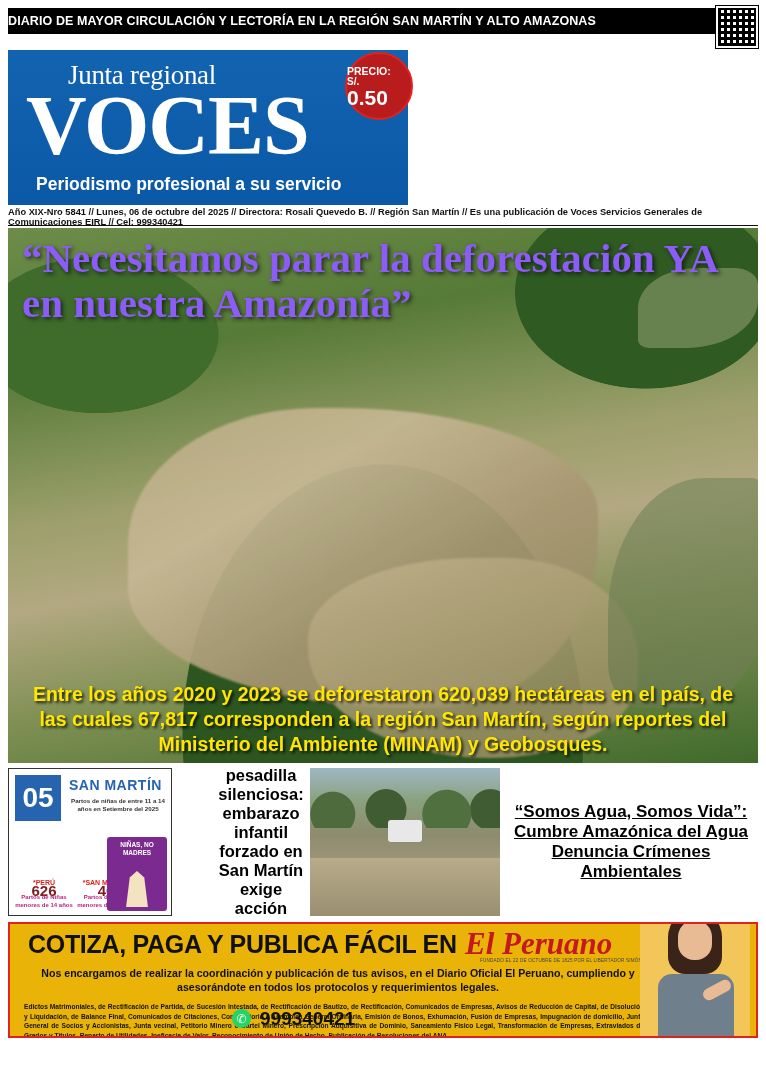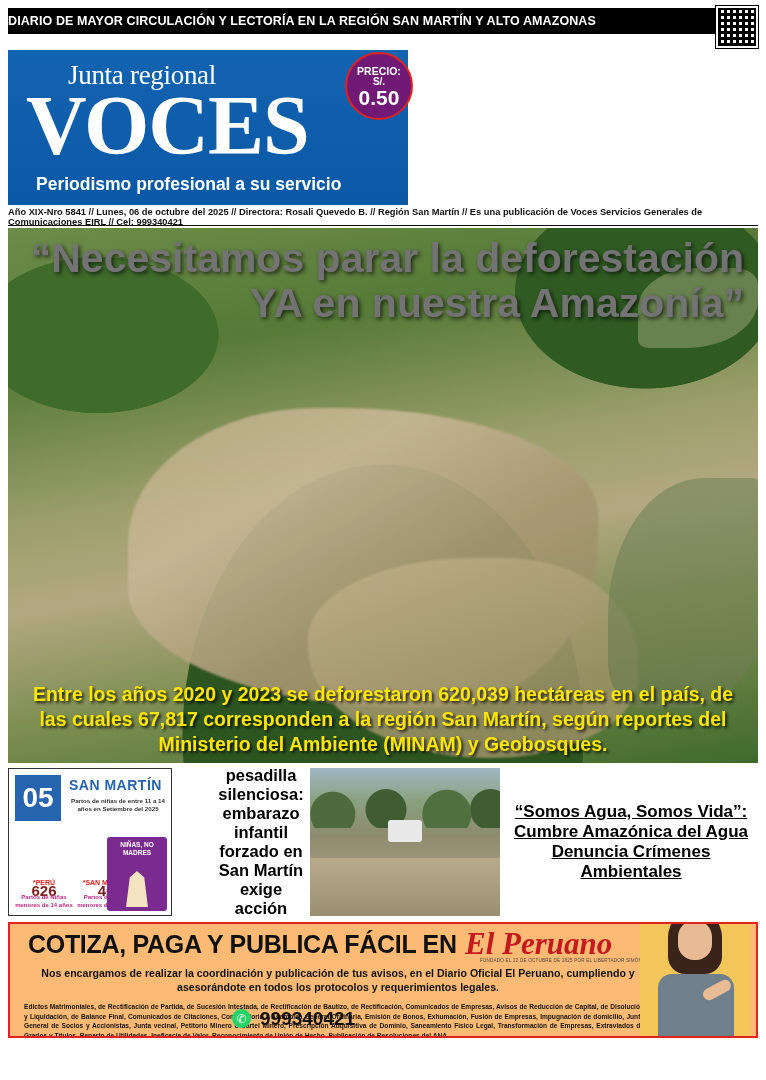--- a/index.html
+++ b/index.html
@@ -75,24 +75,24 @@
   .mh-slogan {
     position: absolute;
     bottom: 10px; left: 28px;
     font-size: 17.5px;
     font-weight: bold;
   }
   .price-badge {
     position: absolute;
     top: 52px; left: 345px;
     width: 68px; height: 68px;
-    background: #701a75;
+    background: #b91c1c;
     border-radius: 50%;
     color: #fff;
-    text-align: center;
+    text-align: left;
     z-index: 5;
     border: 2px solid #e2221e;
   }
   .price-badge .p1 { font-size: 10.5px; font-weight: bold; margin-top: 12px; line-height: 11px; }
   .price-badge .p2 { font-size: 10px; font-weight: bold; line-height: 10px; }
   .price-badge .p3 { font-size: 21px; font-weight: bold; line-height: 22px; }
 
   
   .tr-block {
     position: absolute;
@@ -183,28 +183,28 @@
     position: absolute;
     top: 40px; right: 0;
     width: 120px; height: 80px;
     background: #8d9d6d;
     border-radius: 50% 20% 60% 10%;
     opacity: .6;
   }
   .main-title {
     position: absolute;
     top: 8px; left: 0; right: 0;
-    text-align: right;
-    color: #737373;
+    text-align: left;
+    color: #8b5cf6;
     font-size: 41px;
     line-height: 45px;
     font-weight: bold;
     text-shadow: 2px 2px 4px rgba(0,0,0,.65);
     padding: 0 14px;
-    font-family: Liberation Sans, sans-serif;
+    font-family: Liberation Serif, serif;
   }
   .main-sub {
     position: absolute;
     bottom: 6px; left: 0; right: 0;
     text-align: center;
     color: #ffe600;
     font-size: 19.5px;
     line-height: 25px;
     font-weight: bold;
     text-shadow: 2px 2px 3px rgba(0,0,0,.8);
@@ -296,21 +296,21 @@
   .c4 .txt {
     font-size: 17px; line-height: 20px; font-weight: bold;
     text-align: center; color: #000; padding: 0 4px; text-decoration: underline;
   }
 
   
   .ad {
     position: absolute;
     top: 922px; left: 8px;
     width: 750px; height: 116px;
-    background: #fdba74;
+    background: #eab308;
     border: 2px solid #e2221e;
     overflow: hidden;
   }
   .ad-title {
     position: absolute; top: 6px; left: 18px;
     font-size: 25px; font-weight: bold; color: #111;
     letter-spacing: -.3px;
   }
   .ad-brand {
     position: absolute; top: 2px; left: 455px;

